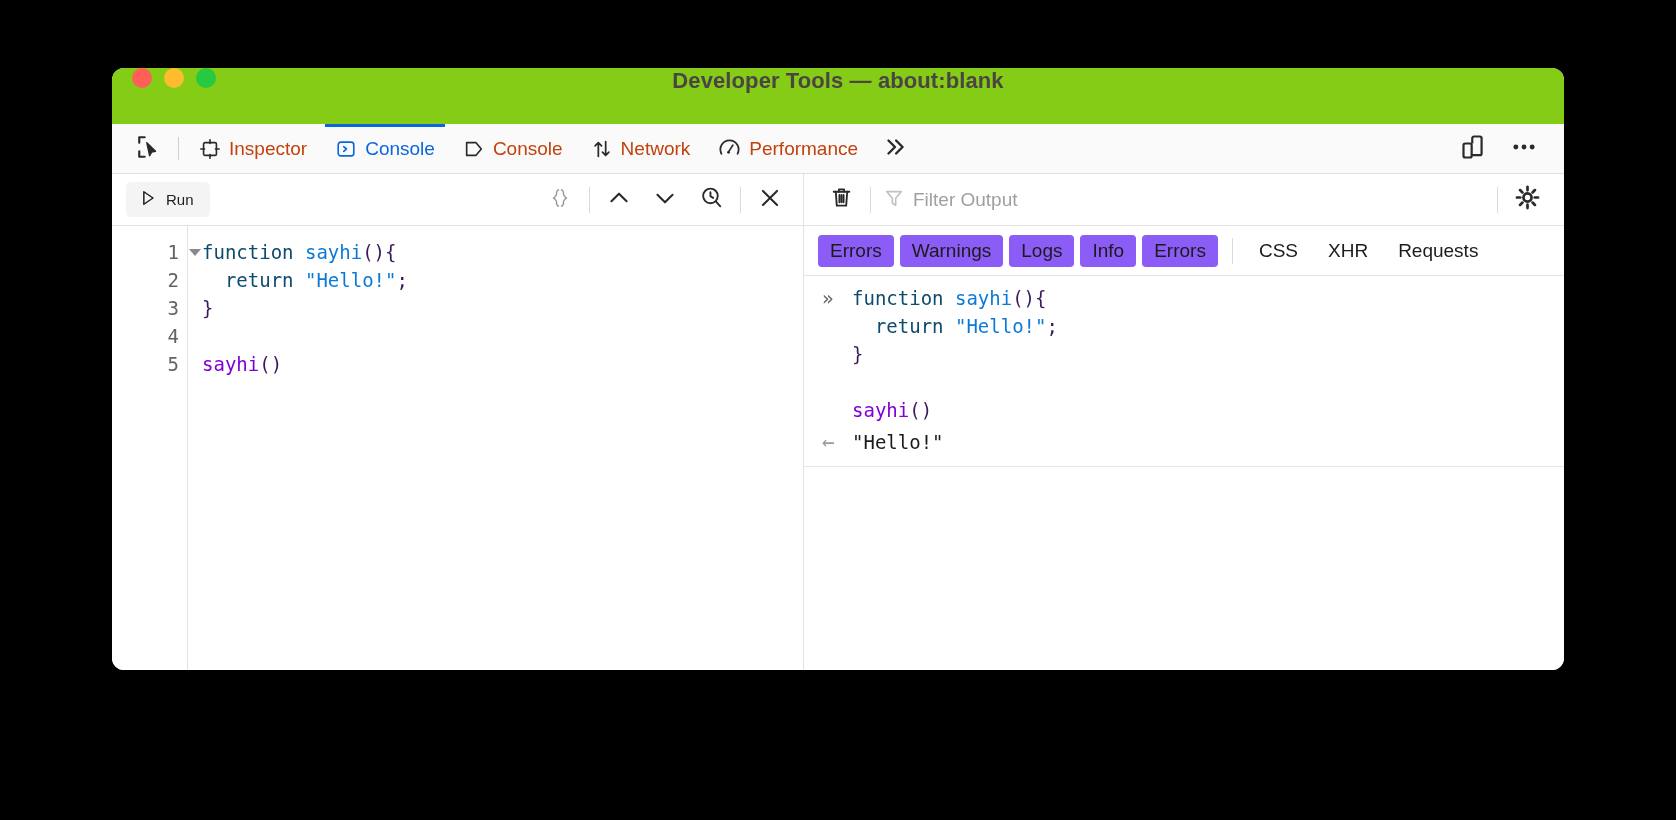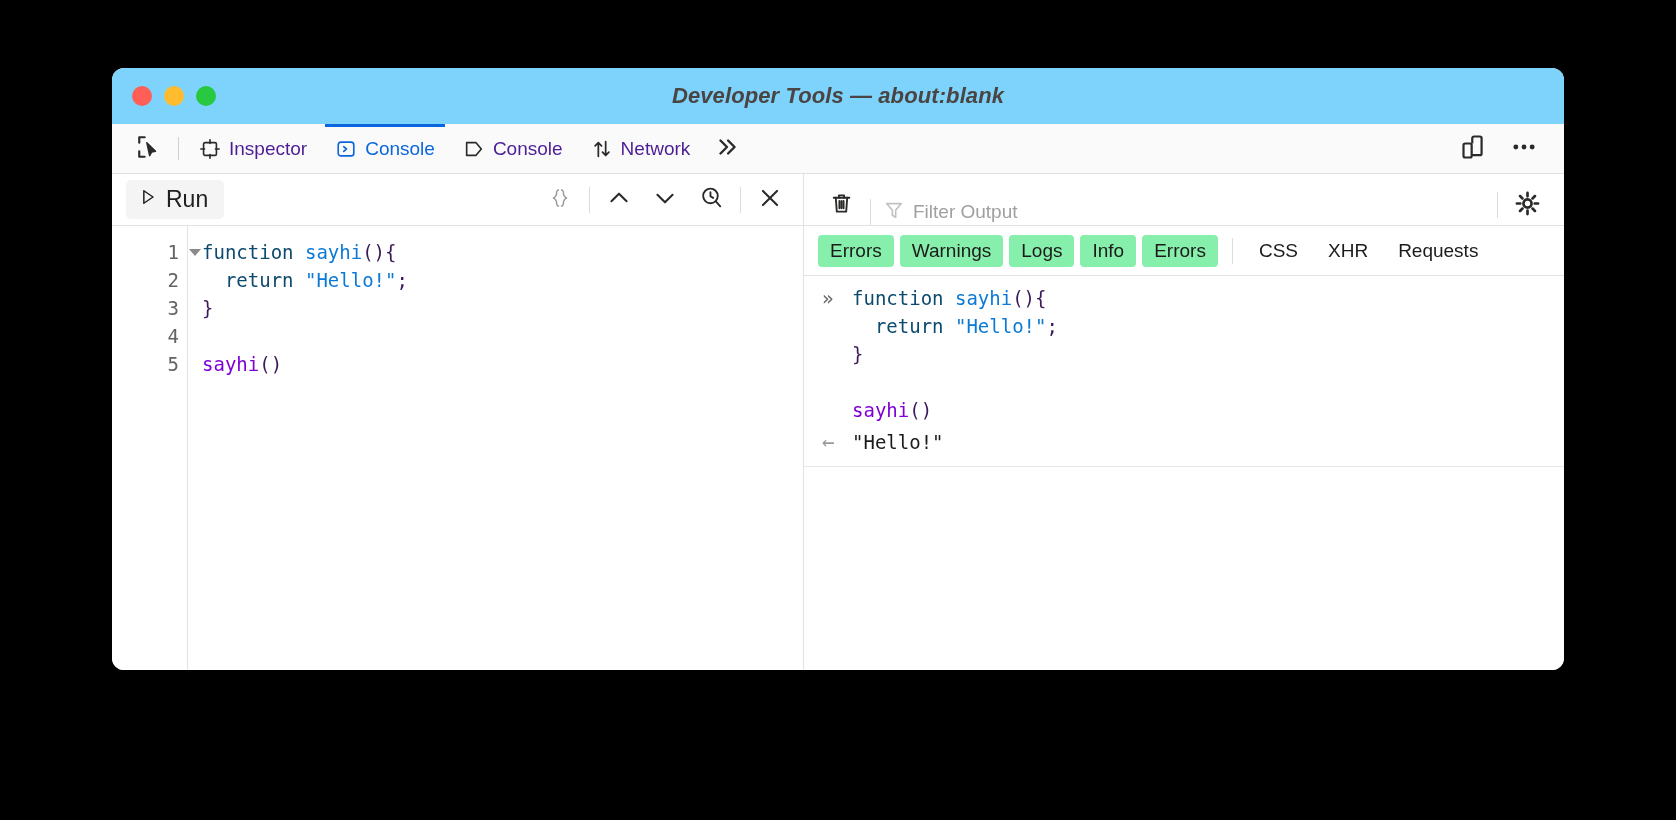--- a/index.html
+++ b/index.html
@@ -15,26 +15,24 @@
     width: 1452px; height: 602px;
     background: #ffffff;
     border-radius: 12px;
     overflow: hidden;
     display: flex;
     flex-direction: column;
   }
   
   .titlebar {
     height: 56px;
-    background: #7dd3fc;
+    background: #84cc16;
     position: relative;
     flex: none;
     display: flex;
-    align-items: center;
-    font-style: italic;
   }
   .traffic {
     display: flex; gap: 12px;
     margin-left: 20px;
   }
   .dot { width: 20px; height: 20px; border-radius: 50%; }
   .dot.red    { background: #ff5f57; }
   .dot.yellow { background: #febc2e; }
   .dot.green  { background: #28c840; }
   .title {
@@ -56,21 +54,21 @@
     width: 46px;
   }
   .tabsep {
     width: 1px; background: #d0d0d0;
     margin: 13px 6px;
     flex: none;
   }
   .tab {
     display: flex; align-items: center; gap: 8px;
     padding: 0 14px;
-    font-size: 19px; color: #4c1d95;
+    font-size: 19px; color: #c2410c;
     position: relative;
     white-space: nowrap;
   }
   .tab.active { color: #0a66de; }
   .tab.active::before {
     content: ""; position: absolute; left: 4px; right: 4px; top: 0;
     height: 3px; background: #0a66de;
   }
   .tab-icon { display: flex; align-items: center; }
   .tabbar-right {
@@ -97,21 +95,21 @@
     border-bottom: 1px solid #e2e2e2;
     display: flex; align-items: center;
     padding: 0 10px 0 14px;
     background: #fff;
   }
   .run-btn {
     display: flex; align-items: center; gap: 8px;
     background: #f4f4f4;
     border-radius: 5px;
     padding: 6px 16px 6px 12px;
-    font-size: 23px; color: #20201f;
+    font-size: 15px; color: #20201f;
   }
   .etb-right { margin-left: auto; display: flex; align-items: center; }
   .tb-icon {
     width: 46px; height: 40px;
     display: flex; align-items: center; justify-content: center;
   }
   .vsep { width: 1px; height: 26px; background: #dcdcdc; margin: 0 6px; }
   
   .code-area { flex: 1; display: flex; font-family: "DejaVu Sans Mono", monospace; font-size: 19px; }
   .gutter {
@@ -137,21 +135,21 @@
   .kw  { color: #0c4a6e; }
   .fn  { color: #0b7ad6; }
   .fnp { color: #8000d7; }
   .str { color: #0b7ad6; }
   .pun { color: #3b1a5c; }
   .plain { color: #1c1b1a; }
   
   .console-toolbar {
     height: 52px; flex: none;
     border-bottom: 1px solid #e2e2e2;
-    display: flex; align-items: flex-end;
+    display: flex; align-items: center;
     padding-left: 14px;
   }
   .filter-input {
     display: flex; align-items: center; gap: 8px;
     flex: 1; padding-left: 6px;
   }
   .filter-placeholder { font-size: 19px; color: #a0a0a0; }
   .ctb-right { margin-left: auto; display: flex; align-items: center; padding-right: 14px; }
   
   .filter-row {
@@ -159,21 +157,21 @@
     display: flex; align-items: center;
     gap: 6px; padding-left: 14px;
     border-bottom: 1px solid #e2e2e2;
     overflow: hidden;
   }
   .pill {
     font-size: 19px; color: #1c1b1a;
     padding: 5px 12px; border-radius: 4px;
     white-space: nowrap;
   }
-  .pill.on { background: #86efac; }
+  .pill.on { background: #8b5cf6; }
   .pill-sep { width: 1px; height: 26px; background: #dcdcdc; margin: 0 8px; flex: none; }
   
   .output { flex: 1; display: flex; flex-direction: column; }
   .msg {
     display: flex; padding: 8px 0 8px 18px;
     font-family: "DejaVu Sans Mono", monospace; font-size: 19px;
   }
   .msg.input { padding-bottom: 2px; }
   .msg.result { border-bottom: 1px solid #e6e6e6; padding-top: 2px; padding-bottom: 10px;}
   .marker {
@@ -243,20 +241,30 @@
       <span class="tab-icon">
         <svg width="22" height="22" viewBox="0 0 24 24" fill="none" stroke="#2b2a29" stroke-width="1.9" stroke-linecap="round" stroke-linejoin="round">
           <path d="M8 20V5M8 5L4.5 8.5M8 5l3.5 3.5"></path>
           <path d="M16 4v15M16 19l-3.5-3.5M16 19l3.5-3.5"></path>
         </svg>
       </span>
       <span>Network</span>
     </div>
 
 
+    <div class="tab">
+      <span class="tab-icon">
+        <svg width="23" height="23" viewBox="0 0 24 24" fill="none" stroke="#2b2a29" stroke-width="1.8" stroke-linecap="round">
+          <path d="M3.6 17.5A9.5 9.5 0 1 1 20.4 17.5"></path>
+          <path d="M15.5 8.5L11 15.5"></path>
+          <circle cx="11" cy="16" r="1.4" fill="#2b2a29" stroke="none"></circle>
+        </svg>
+      </span>
+      <span>Performance</span>
+    </div>
 
     <div class="chev-more">
       <span>
         <svg width="26" height="26" viewBox="0 0 24 24" fill="none" stroke="#2b2a29" stroke-width="2.2" stroke-linecap="round" stroke-linejoin="round">
           <path d="M6 6l6 6-6 6M13 6l6 6-6 6"></path>
         </svg>
       </span>
     </div>
 
     <div class="tabbar-right">

